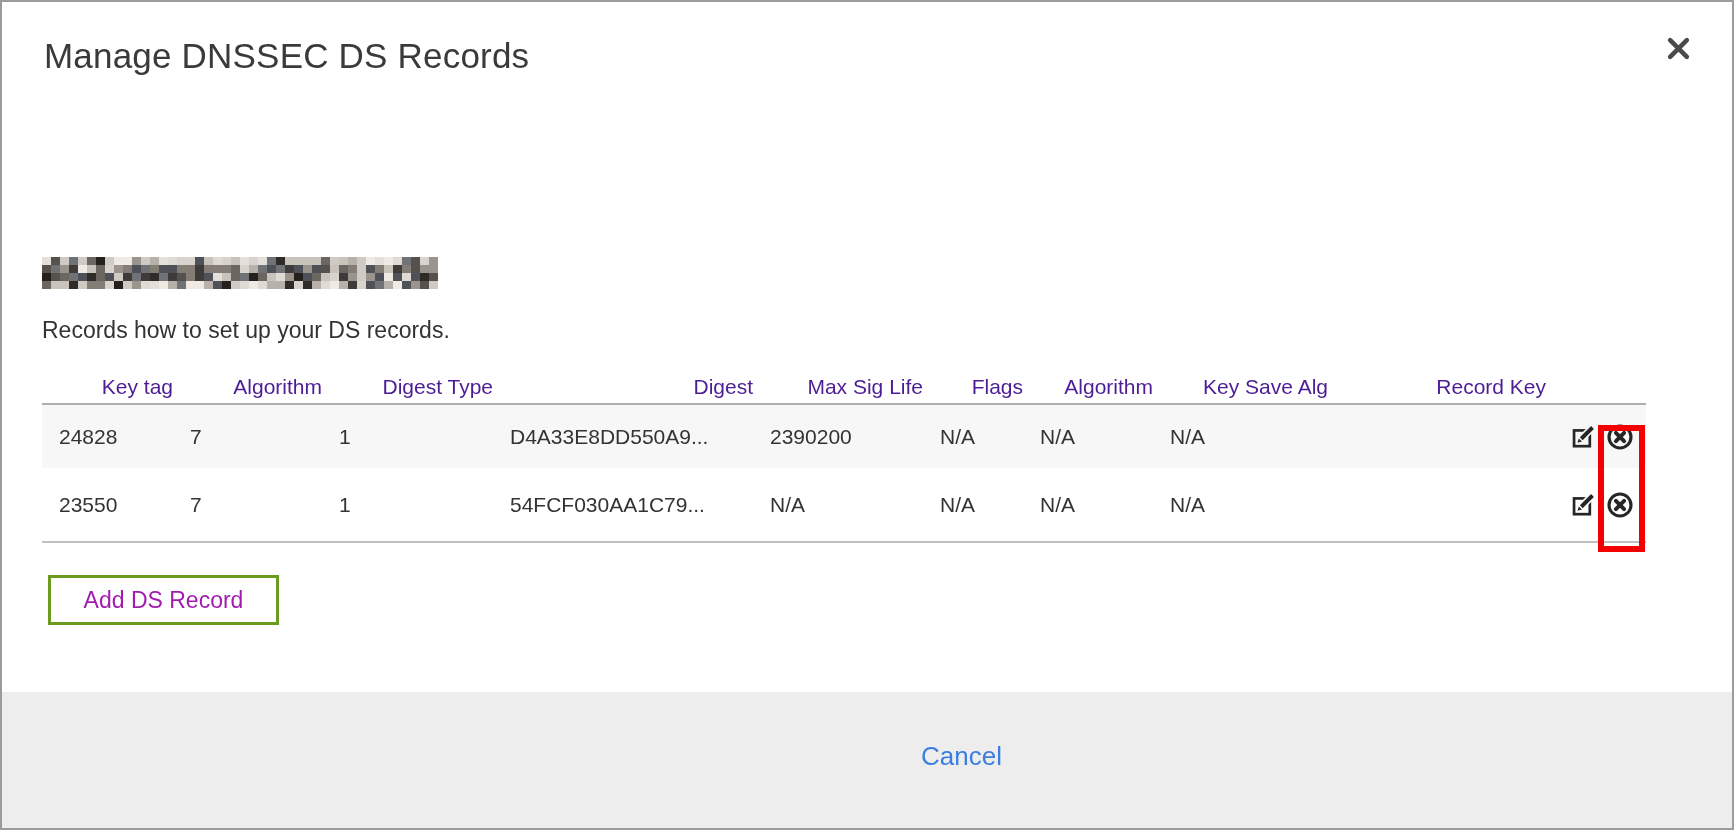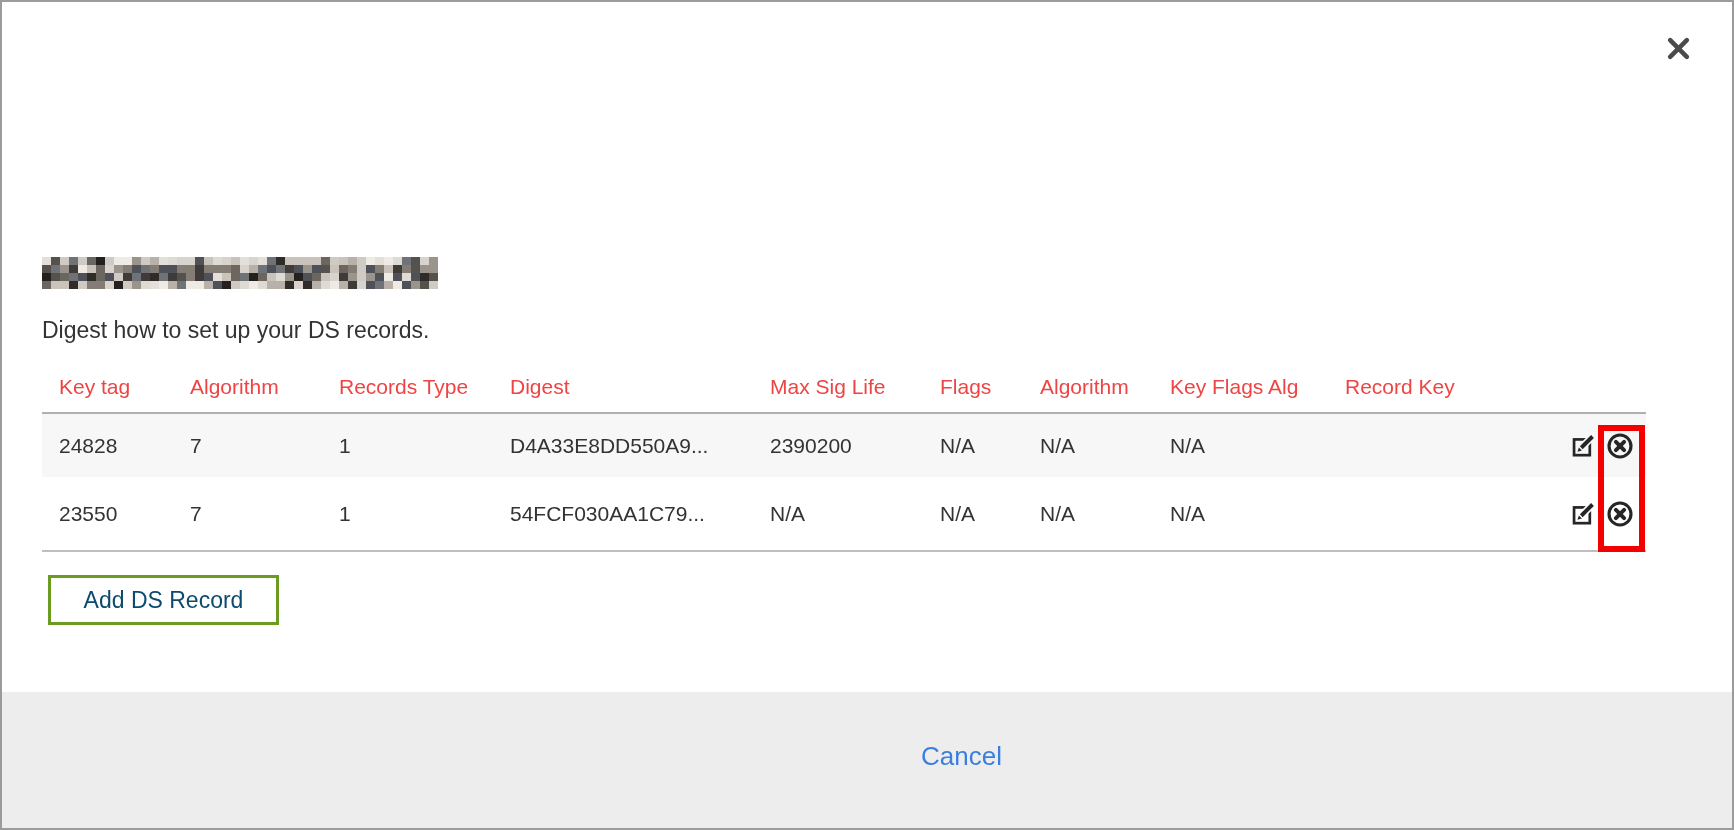--- a/index.html
+++ b/index.html
@@ -60,25 +60,25 @@
 
   table.ds-table {
     position: absolute;
     left: 40px;
     top: 373px;
     width: 1604px;
     border-collapse: collapse;
     table-layout: fixed;
   }
   .ds-table thead th {
-    text-align: left;
+    text-align: right;
     font-weight: 400;
     font-size: 21px;
-    color: #ef4444;
-    padding: 0 0 13px 17px;
+    color: #4c1d95;
+    padding: 0 0 4px 17px;
     vertical-align: bottom;
     white-space: nowrap;
   }
   .ds-table tbody {
     border-top: 2px solid #b0b0b0;
     border-bottom: 2px solid #bfbfbf;
   }
   .ds-table tbody td {
     font-size: 21px;
     color: #333333;
@@ -116,21 +116,21 @@
   }
 
   .add-btn {
     position: absolute;
     left: 46px;
     top: 573px;
     width: 231px;
     height: 50px;
     background: #ffffff;
     border: 3px solid #6c9c1f;
-    color: #0c4a6e;
+    color: #a21caf;
     font-family: "Liberation Sans", sans-serif;
     font-size: 23px;
     cursor: pointer;
   }
 
   .footer {
     position: absolute;
     left: 0;
     right: 0;
     bottom: 0;
@@ -161,20 +161,21 @@
     text-decoration: none;
     cursor: pointer;
     text-align: center;
   }
 </style>
 </head>
 <body>
 
 <div class="modal">
 
+  <div class="dialog-title">Manage DNSSEC DS Records</div>
 
   <button class="close-btn" aria-label="Close">
     <span style="line-height:0;">
       <svg width="25" height="25" viewBox="0 0 24 24">
         <line x1="4" y1="4" x2="20" y2="20" stroke="#4a4a4a" stroke-width="4.4" stroke-linecap="round"></line>
         <line x1="20" y1="4" x2="4" y2="20" stroke="#4a4a4a" stroke-width="4.4" stroke-linecap="round"></line>
       </svg>
     </span>
   </button>
 
@@ -350,45 +351,45 @@
       <i style="background: rgb(78, 81, 88);"></i>
       <i style="background: rgb(111, 114, 119);"></i>
       <i style="background: rgb(183, 177, 169);"></i>
       <i style="background: rgb(239, 234, 227);"></i>
       <i style="background: rgb(78, 81, 88);"></i>
       <i style="background: rgb(155, 148, 140);"></i>
       <i style="background: rgb(85, 81, 77);"></i>
       <i style="background: rgb(207, 202, 196);"></i>
     </div>
 
-  <div class="subtitle">Digest how to set up your DS records.</div>
+  <div class="subtitle">Records how to set up your DS records.</div>
 
   <table class="ds-table">
     <colgroup>
       <col style="width:131px">
         <col style="width:149px">
         <col style="width:171px">
       <col style="width:260px">
         <col style="width:170px">
         <col style="width:100px">
       <col style="width:130px">
         <col style="width:175px">
         <col style="width:218px">
       <col style="width:100px">
     </colgroup>
     <thead>
       <tr>
         <th>Key tag</th>
         <th>Algorithm</th>
-        <th>Records Type</th>
+        <th>Digest Type</th>
         <th>Digest</th>
         <th>Max Sig Life</th>
         <th>Flags</th>
         <th>Algorithm</th>
-        <th>Key Flags Alg</th>
+        <th>Key Save Alg</th>
         <th>Record Key</th>
         <th></th>
       </tr>
     </thead>
     <tbody>
       <tr class="row-odd">
         <td>24828</td>
         <td>7</td>
         <td>1</td>
         <td>D4A33E8DD550A9...</td>

